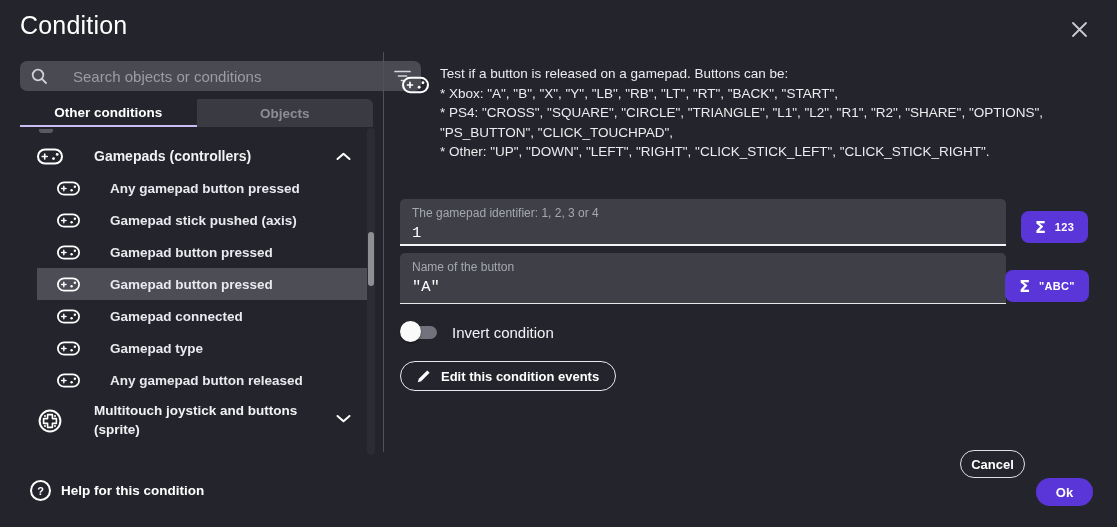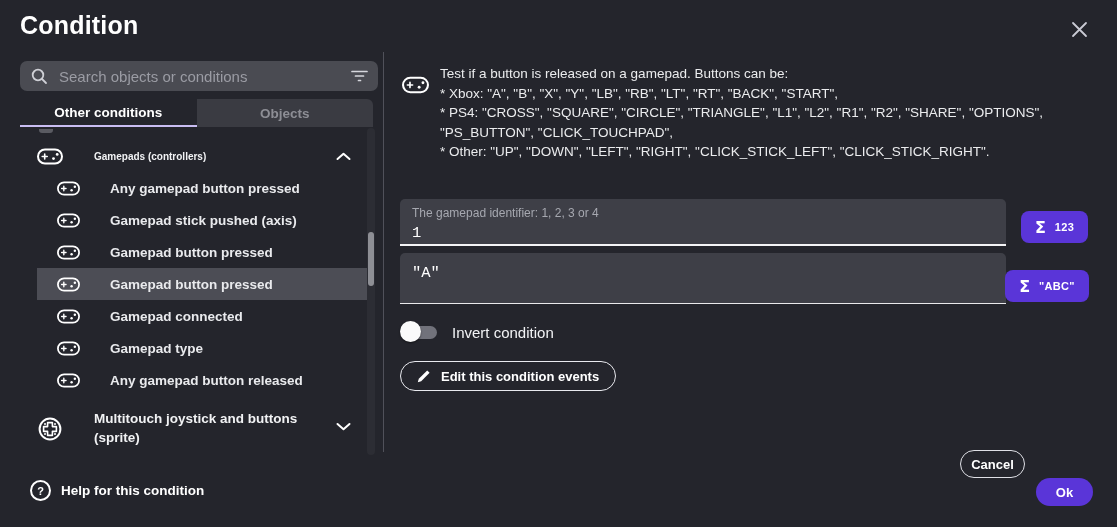--- a/index.html
+++ b/index.html
@@ -7,48 +7,48 @@
   body {
     background:#24252c;
     font-family:"Liberation Sans", sans-serif;
     color:#eceef0;
     position:relative;
     overflow:hidden;
   }
   .abs { position:absolute; }
 
   
-  .title { left:20px; top:11px; font-size:25px; font-weight:bold; color:#ffffff; letter-spacing:.2px; }
+  .title { left:20px; top:11px; font-size:25px; font-weight:normal; color:#ffffff; letter-spacing:.2px; }
   .close-btn { left:1066px; top:16px; width:26px; height:26px; display:flex; align-items:center; justify-content:center; cursor:pointer; }
 
   
-  .search { left:20px; top:61px; width:358px; height:30px; background:#4a4b52; border-radius:7px;
-            display:flex; align-items:center; padding:0 10px; gap:11px; }
+  .search { left:20px; top:61px; width:401px; height:30px; background:#4a4b52; border-radius:7px;
+            display:flex; align-items:center; padding:0 10px; gap:25px; }
   .search input { flex:1; background:transparent; border:none; outline:none; color:#e8e9ec;
                   font-size:15px; font-family:"Liberation Sans", sans-serif; }
   .search input::placeholder { color:#9b9ca4; }
 
   
   .tabbar { left:20px; top:99px; width:353px; height:28px; display:flex; background:#3a3b42; border-radius:6px 6px 0 0; }
   .tab { flex:1; display:flex; align-items:center; justify-content:center; font-size:13.5px; font-weight:bold;
          color:#8d8e95; cursor:pointer; }
   .tab.active { background:#24252c; color:#ffffff; border-bottom:2px solid #c9bdf2; }
 
   
   .scroll-sliver { left:39px; top:129px; width:14px; height:4px; background:#5a5b62; border-radius:0 0 3px 3px; }
   .row { left:0; width:373px; height:32px; display:flex; align-items:center; cursor:pointer; }
   .row .g-icon { position:absolute; left:37px; display:flex; }
   .row .i-icon { position:absolute; left:57px; display:flex; }
-  .row .g-label { position:absolute; left:94px; font-size:10px; font-weight:bold; color:#f1f2f4; }
+  .row .g-label { position:absolute; left:94px; font-size:14px; font-weight:bold; color:#f1f2f4; }
   .row .i-label { position:absolute; left:110px; font-size:13.5px; font-weight:bold; color:#e9eaed; }
   .row.selected { background:#4c4d55; left:37px; width:333px; }
   .row.selected .i-icon { left:20px; }
   .row.selected .i-label { left:73px; }
   .chev { position:absolute; left:336px; display:flex; cursor:pointer; }
-  .group2 { left:0; top:396px; width:373px; height:52px; cursor:pointer;margin-top:8px; }
+  .group2 { left:0; top:396px; width:373px; height:52px; cursor:pointer; }
   .group2 .g-icon2 { position:absolute; left:38px; top:13px; }
   .group2 .g-label2 { position:absolute; left:94px; top:5px; width:238px; font-size:13.5px; font-weight:bold;
                       color:#f1f2f4; line-height:19px; }
   .scrollbar-track { left:367px; top:128px; width:8px; height:327px; background:#2c2d34; border-radius:4px; }
   .scrollbar-thumb { left:368px; top:232px; width:6px; height:54px; background:#8e8f95; border-radius:3px; cursor:pointer; }
 
   
   .v-divider { left:383px; top:52px; width:1px; height:400px; background:#50515a; }
 
   
@@ -267,20 +267,21 @@
 <div class="abs field field-1">
   <div class="field-label">The gamepad identifier: 1, 2, 3 or 4</div>
   <input value="1" style="">
 </div>
 <button class="abs expr-btn btn-123">
   <span class="sigma">Σ</span>
   <span class="expr-label">123</span>
 </button>
 
 <div class="abs field field-2">
+  <div class="field-label">Name of the button</div>
   <input value="&quot;A&quot;" style="">
 </div>
 <button class="abs expr-btn btn-abc">
   <span class="sigma">Σ</span>
   <span class="expr-label">"ABC"</span>
 </button>
 
 <div class="abs toggle">
   <span class="track"></span>
   <span class="knob"></span>

